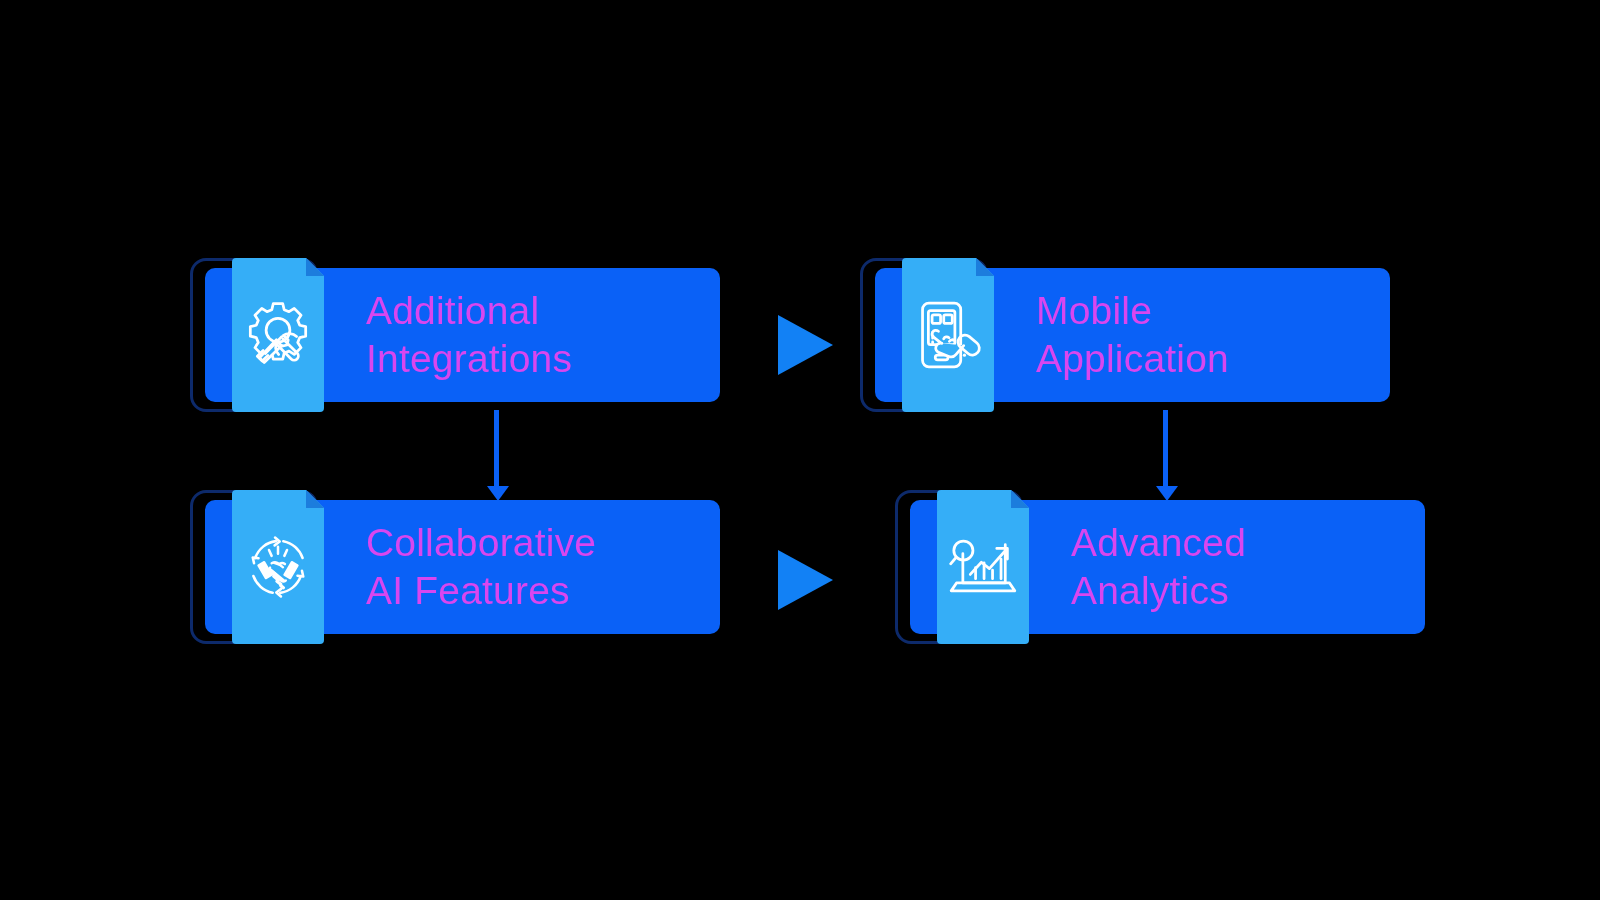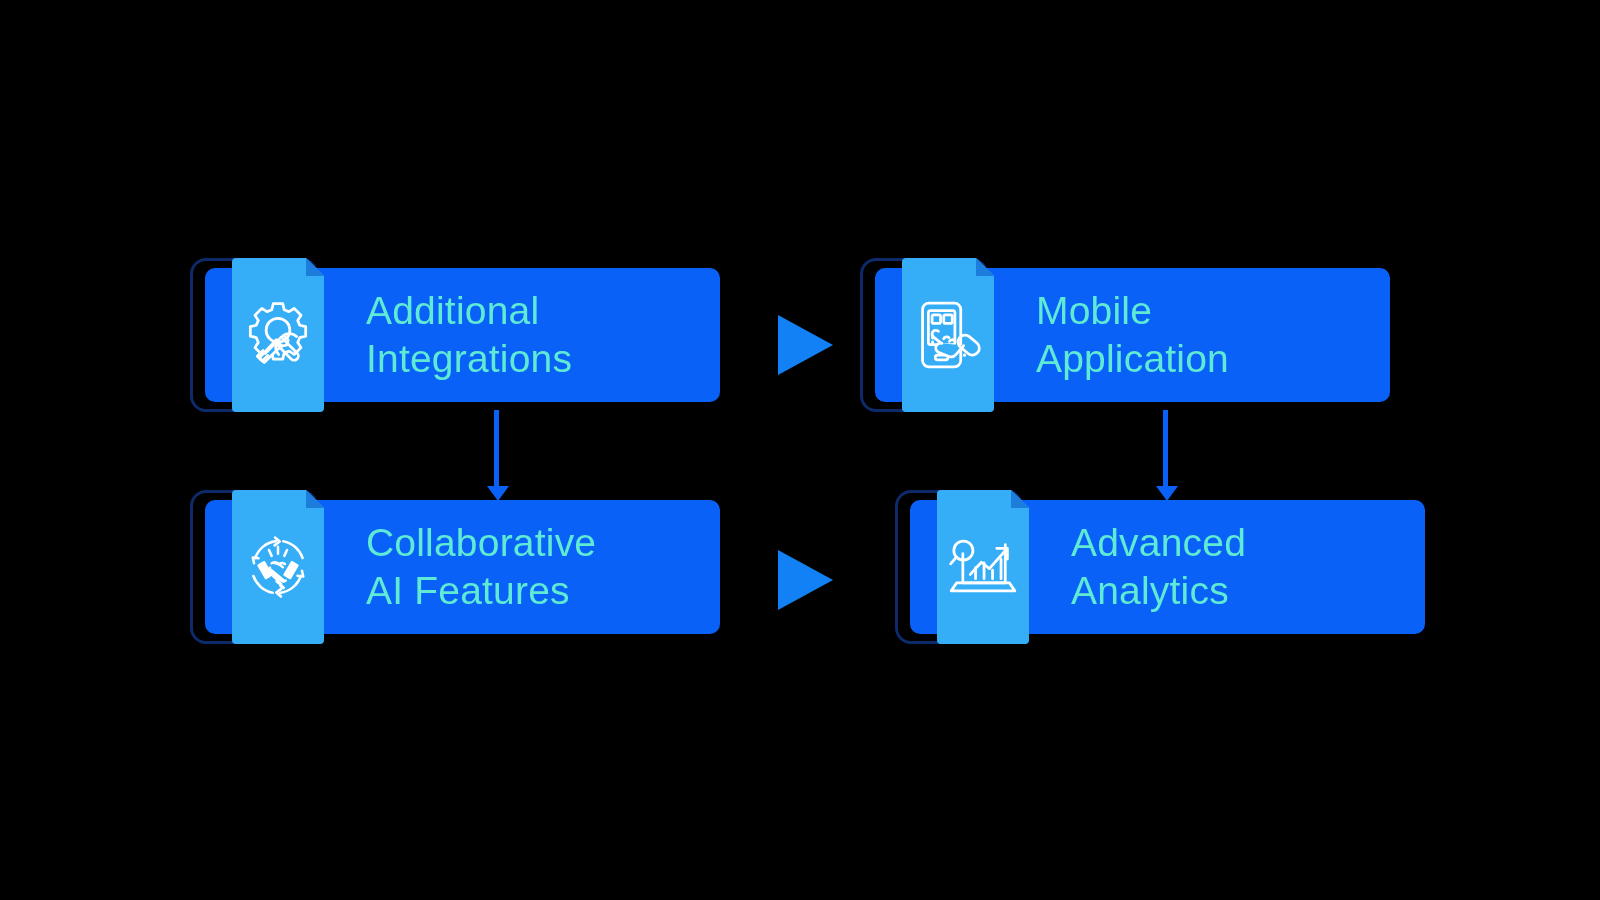--- a/index.html
+++ b/index.html
@@ -29,21 +29,21 @@
   
   .card .fold{
     position:absolute;left:116px;top:0px;width:18px;height:18px;
     background:#1c7ddd;
     clip-path:polygon(0 0, 100% 100%, 0 100%);
   }
   .card .panel svg{position:absolute;left:12px;top:42px;width:68px;height:70px;}
   .card .title{
     position:absolute;left:176px;top:0;height:154px;
     display:flex;flex-direction:column;justify-content:center;
-    color:#5eead4;font-size:39px;line-height:1.23;font-weight:400;
+    color:#d946ef;font-size:39px;line-height:1.23;font-weight:400;
     letter-spacing:.2px;white-space:pre-line;
   }
 
   
   .tri{position:absolute;width:0;height:0;
     border-top:30px solid transparent;border-bottom:30px solid transparent;
     border-left:55px solid #1281f5;}
   .vline{position:absolute;width:5px;background:#0a61f7;}
   .vhead{position:absolute;width:0;height:0;
     border-left:11px solid transparent;border-right:11px solid transparent;

